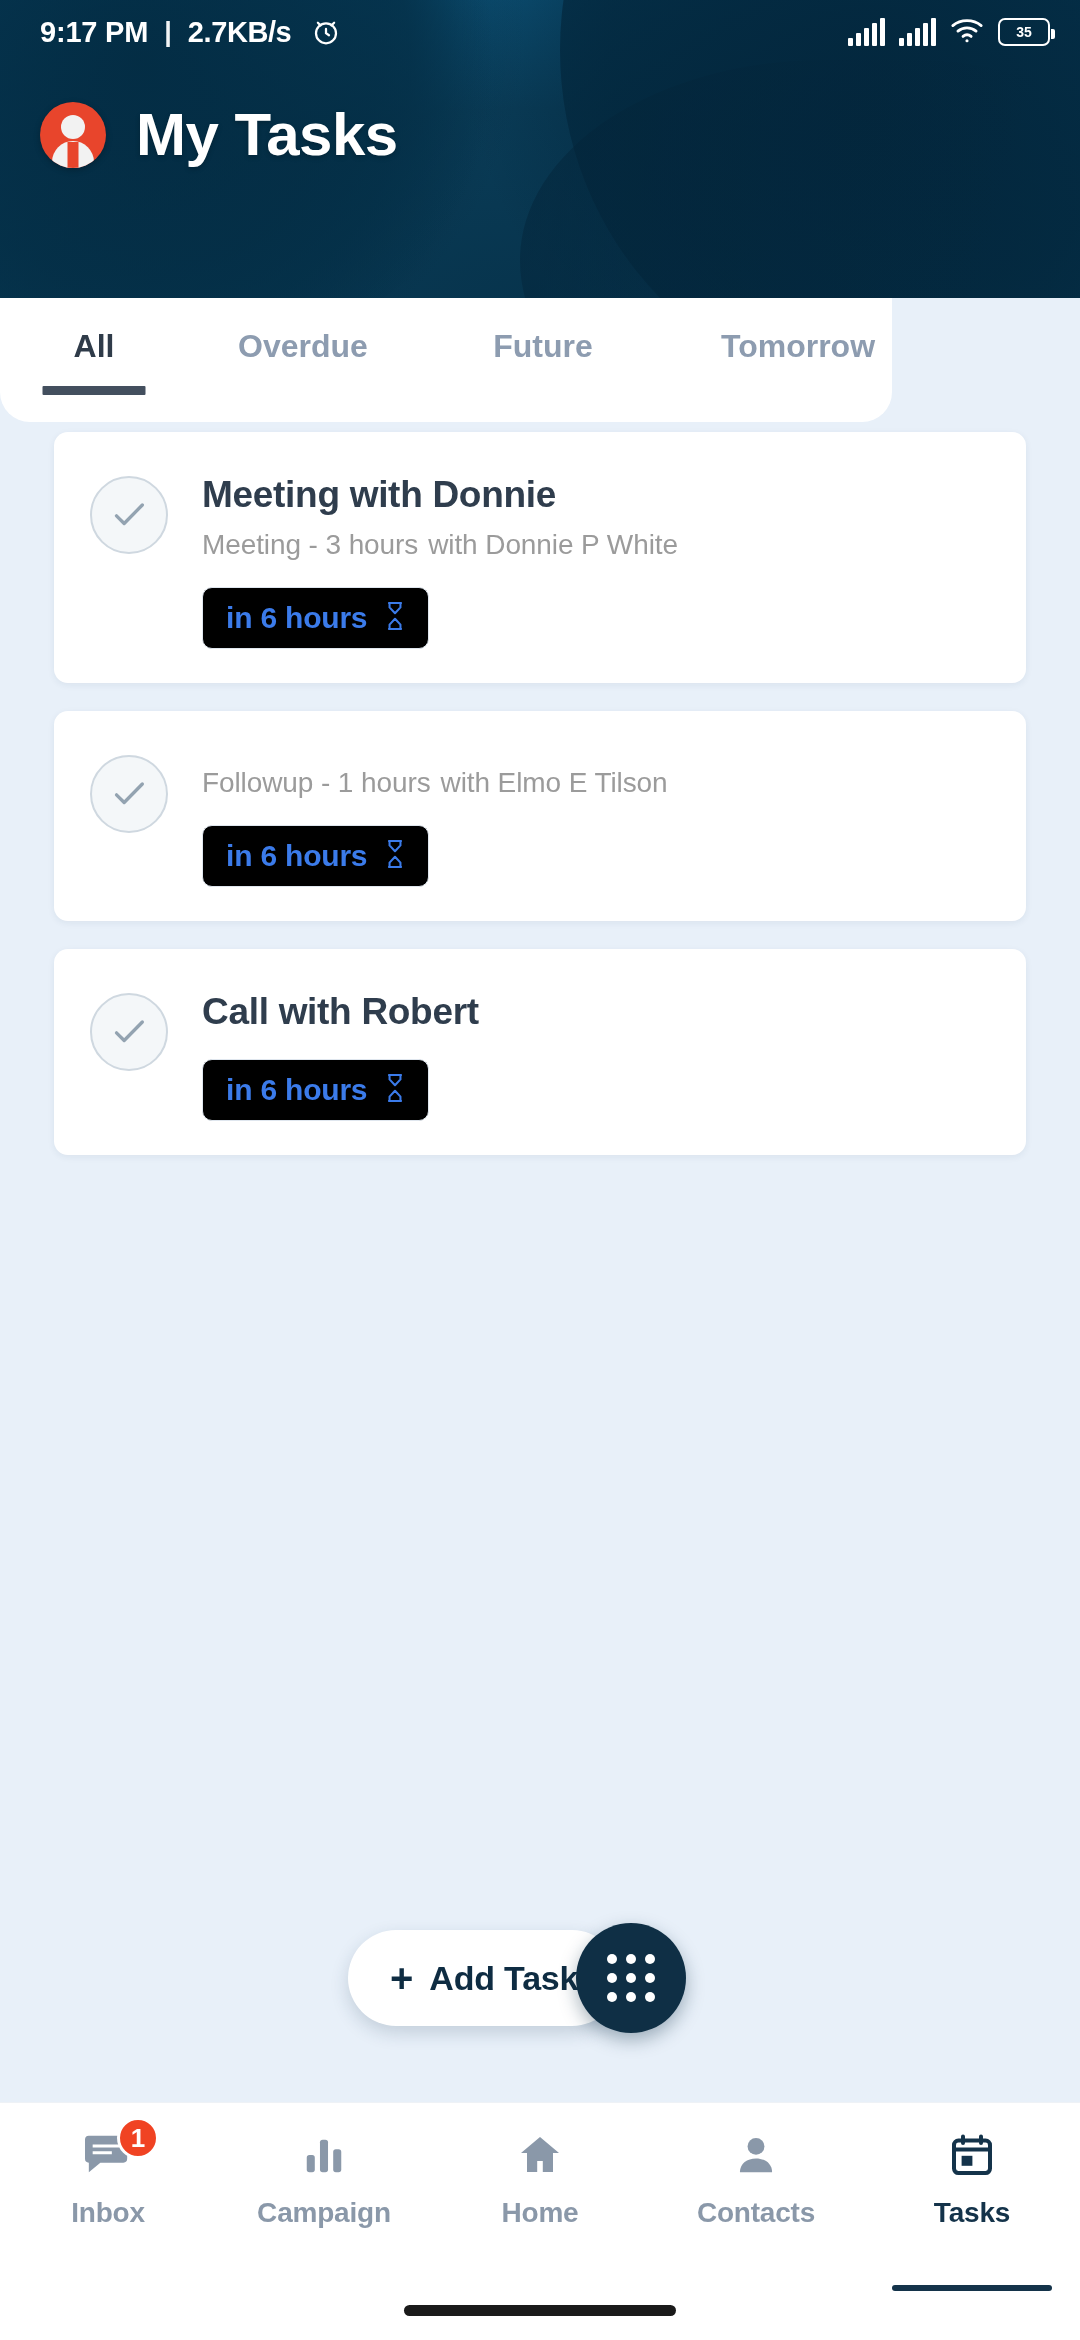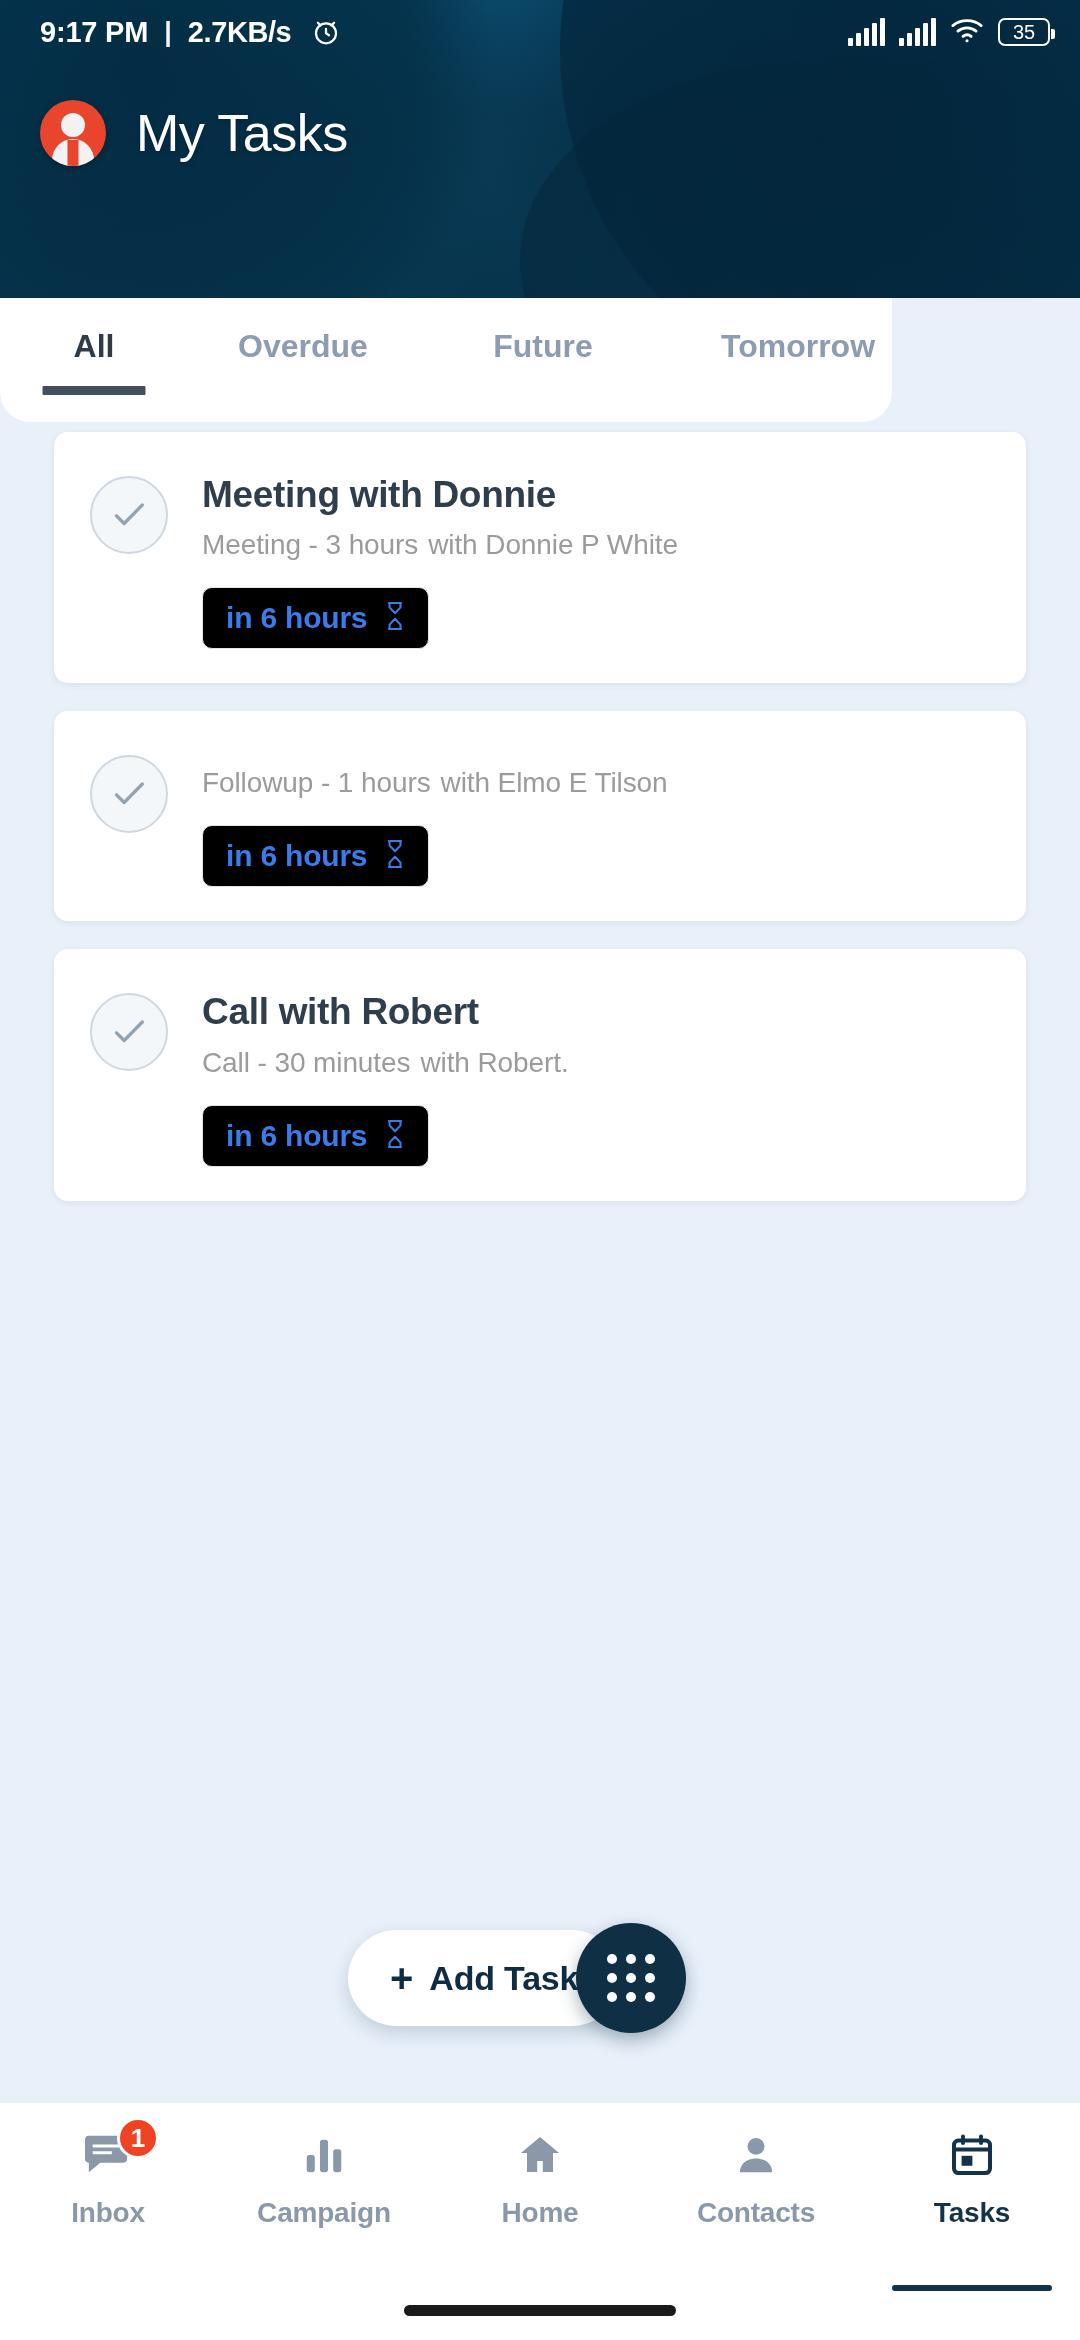--- a/index.html
+++ b/index.html
@@ -53,21 +53,21 @@
   .bars i{display:block;width:5px;background:#fff;border-radius:1px;}
   .bars i:nth-child(1){height:8px;}
   .bars i:nth-child(2){height:13px;}
   .bars i:nth-child(3){height:18px;}
   .bars i:nth-child(4){height:23px;}
   .bars i:nth-child(5){height:28px;}
   .batt{
     width:52px;height:28px;border:2.5px solid #fff;border-radius:7px;
     display:flex;align-items:center;justify-content:center;position:relative;
   }
-  .batt span{font-size:20px;font-weight:normal;line-height:1;color:#fff;}
+  .batt span{font-size:14px;font-weight:bold;line-height:1;color:#fff;}
   .batt:after{
     content:"";position:absolute;right:-7px;top:9px;width:4px;height:10px;
     background:#fff;border-radius:0 2px 2px 0;
   }
 
   
   .title-row{
     position:absolute;left:40px;top:100px;display:flex;align-items:center;gap:30px;
   }
   .avatar{
@@ -81,21 +81,21 @@
   }
   .avatar .av-body{
     position:absolute;left:50%;bottom:-3px;transform:translateX(-50%);
     width:42px;height:30px;border-radius:21px 21px 0 0;background:#f2f2f2;
   }
   .avatar .av-tie{
     position:absolute;left:50%;bottom:0;transform:translateX(-50%);
     width:11px;height:26px;background:#e8452c;
   }
   .page-title{
-    font-size:52px;font-weight:normal;color:#fff;letter-spacing:-0.5px;
+    font-size:60px;font-weight:bold;color:#fff;letter-spacing:-0.5px;
     text-shadow:0 2px 5px rgba(0,0,0,.22);
     text-align:center;
   }
 
   
   .tabbar{
     position:absolute;left:0;top:298px;width:892px;height:124px;
     background:#fff;border-radius:0 0 30px 30px;
   }
   .tabs{
@@ -310,23 +310,20 @@
   </div>
 
   <div class="card">
     <div class="chk">
       <svg width="40" height="40" viewBox="0 0 24 24" fill="none" stroke="#93a3b1" stroke-width="2" stroke-linecap="round" stroke-linejoin="round">
         <path d="M4.5 12.5l4.6 4.6L20 6"></path>
       </svg>
     </div>
     <div class="card-body">
       <div class="card-title">Call with Robert</div>
-      <div class="card-sub">
-        <span>Call - 30 minutes</span><span class="gap"></span><span>with Robert.</span>
-      </div>
       <div class="badge">
         <span class="badge-text">in 6 hours</span>
         <span>
           <svg width="24" height="30" viewBox="0 0 16 22" fill="none" stroke="#3b7bea" stroke-width="1.5" stroke-linejoin="round">
             <path d="M3 1.5h10M3 20.5h10"></path>
             <path d="M4 1.5v3.2L8 9l4-4.3V1.5"></path>
             <path d="M4 20.5v-3.2L8 13l4 4.3v3.2"></path>
           </svg>
         </span>
       </div>

